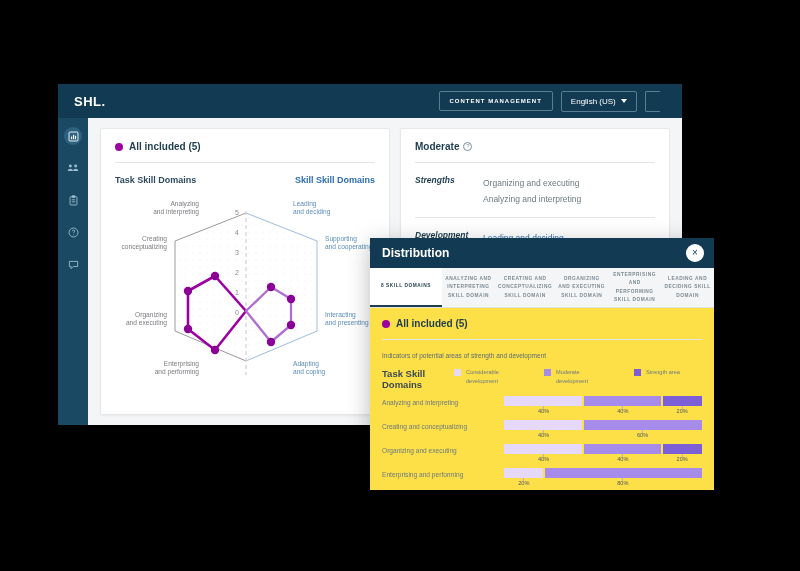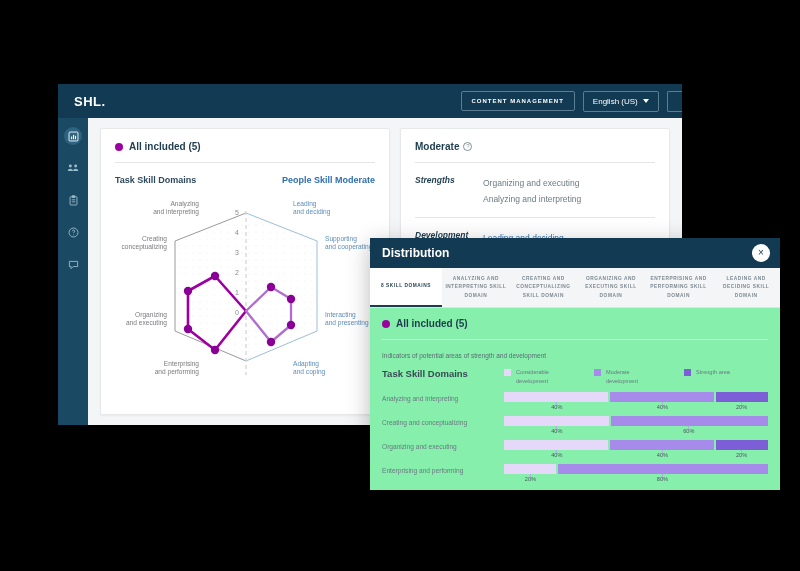--- a/index.html
+++ b/index.html
@@ -21,21 +21,21 @@
   .topbar {
     position: absolute; left: 0; top: 0; width: 624px; height: 34px;
     background: #123a52; display: flex; align-items: center;
   }
   .brand {
     color: #ffffff; font-size: 13px; letter-spacing: .5px;
     font-weight: 600; margin-left: 16px; width: 60px;
   }
   .topbar-right {
     margin-left: auto; display: flex; align-items: center; gap: 8px;
-    padding-right: 0; height: 100%;
+    padding-right: 22px; height: 100%;
   }
   .btn-outline {
     border: 1px solid #5b7d92; color: #ffffff;
     font-size: 6px; font-weight: 700; letter-spacing: 1px;
     padding: 6px 10px; border-radius: 2px; white-space: nowrap;
   }
   .btn-lang {
     border: 1px solid #5b7d92; color: #ffffff;
     font-size: 8px; padding: 5px 9px; border-radius: 2px;
     display: flex; align-items: center; gap: 5px; white-space: nowrap;
@@ -87,22 +87,22 @@
   .summary-title { font-size: 10px; font-weight: 700; color: #1d3c4d; }
   .q-ico { width:9px; height:9px; border-radius:50%; border:1px solid #7d909c;
      color:#7d909c; font-size:6px; line-height:7px; text-align:center; }
   .srow { display:flex; margin-bottom: 9px; }
   .skey { width: 68px; font-size: 8.5px; font-weight: 700; color: #1d3c4d; flex-shrink:0;font-style:italic; }
   .sval { font-size: 8.5px; color: #6c7a84; line-height: 1.9; }
   .sval.link { color: #2f6fb0; }
 
   
   .modal {
-    position: absolute; left: 370px; top: 238px; width: 410px; height: 252px;
-    background: #86efac; box-shadow: 0 6px 22px rgba(0,0,0,.28);
+    position: absolute; left: 370px; top: 238px; width: 344px; height: 252px;
+    background: #fde047; box-shadow: 0 6px 22px rgba(0,0,0,.28);
     overflow: hidden;
   }
   .modal-head {
     height: 30px; background: #123a52; display:flex; align-items:center;
     padding: 0 12px; position: relative;
   }
   .modal-title { color:#fff; font-size: 12px; font-weight: 700; }
   .modal-close {
     position:absolute; right: 10px; top: 6px; width: 18px; height: 18px;
     border-radius: 50%; background:#fff; color:#123a52;
@@ -206,21 +206,21 @@
     <div class="content">
 
       <div class="card card-left">
         <div class="all-included">
           <span class="swatch-dot"></span>
           <span class="all-included-label">All included (5)</span>
         </div>
         <div class="hr"></div>
         <div class="domains-row">
           <span class="domain-title-task">Task Skill Domains</span>
-          <span class="domain-title-people">People Skill Moderate</span>
+          <span class="domain-title-people">Skill Skill Domains</span>
         </div>
 
         <div class="radar-wrap">
           <svg width="262" height="196" viewBox="0 0 262 196">
             <defs>
               <pattern id="dots" width="7" height="7" patternUnits="userSpaceOnUse">
                 <circle cx="1" cy="1" r="0.6" fill="#e2e0e6"></circle>
               </pattern>
             </defs>
 

